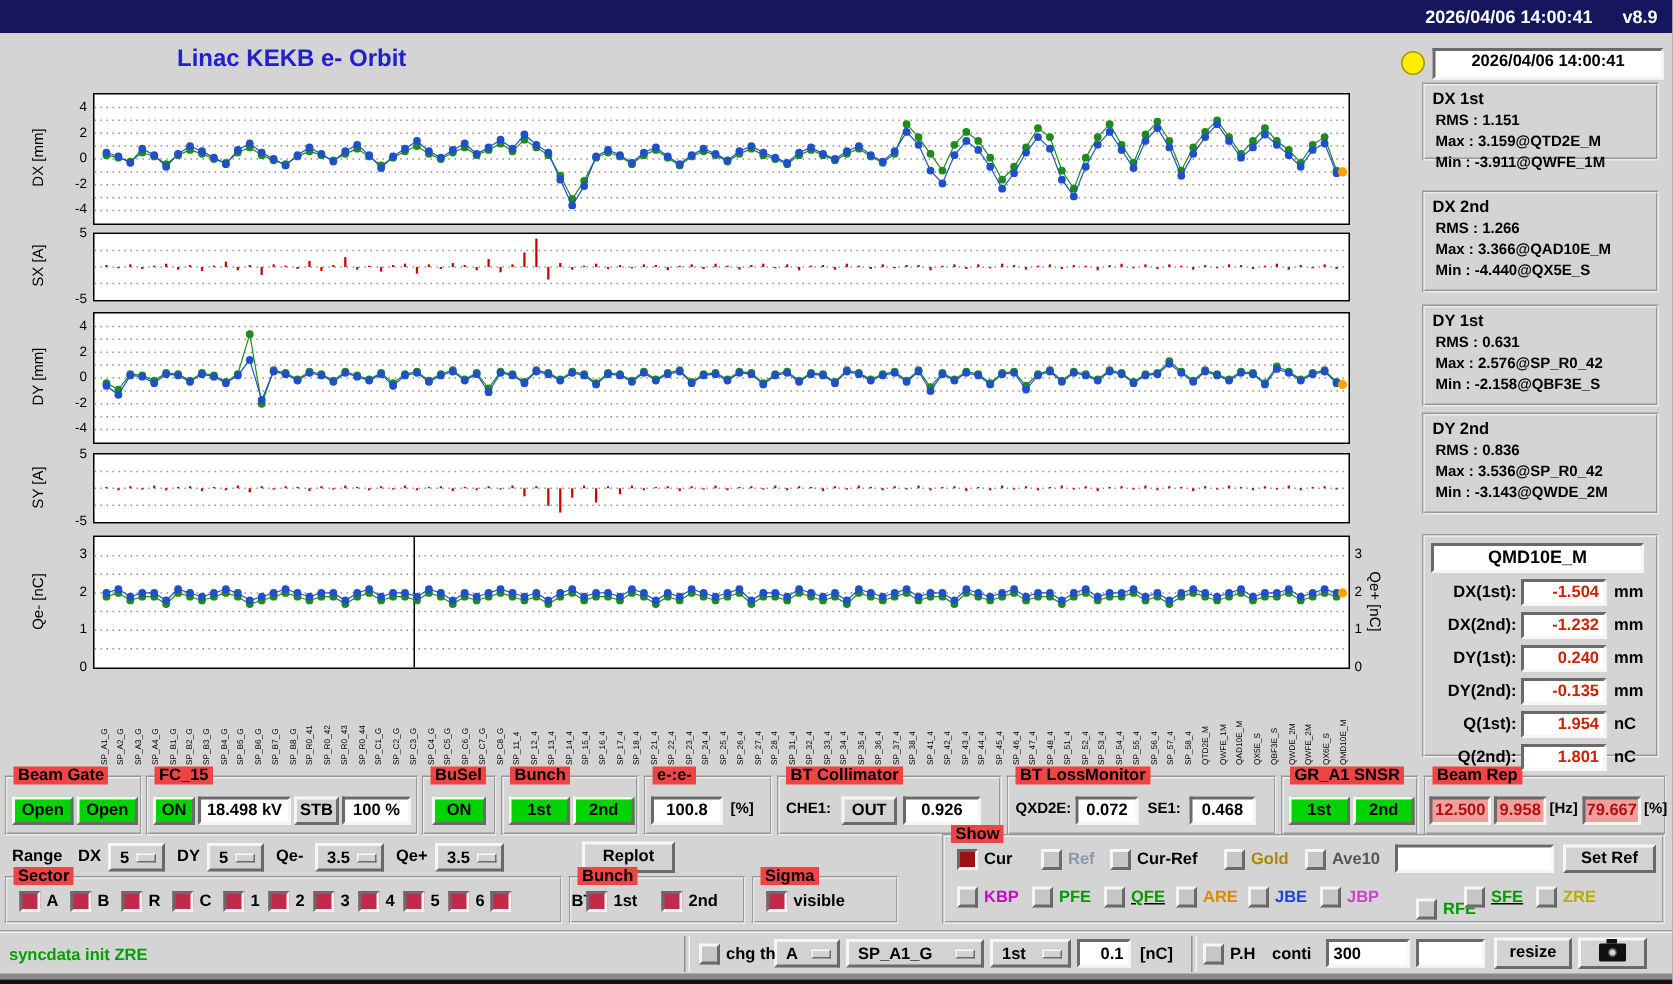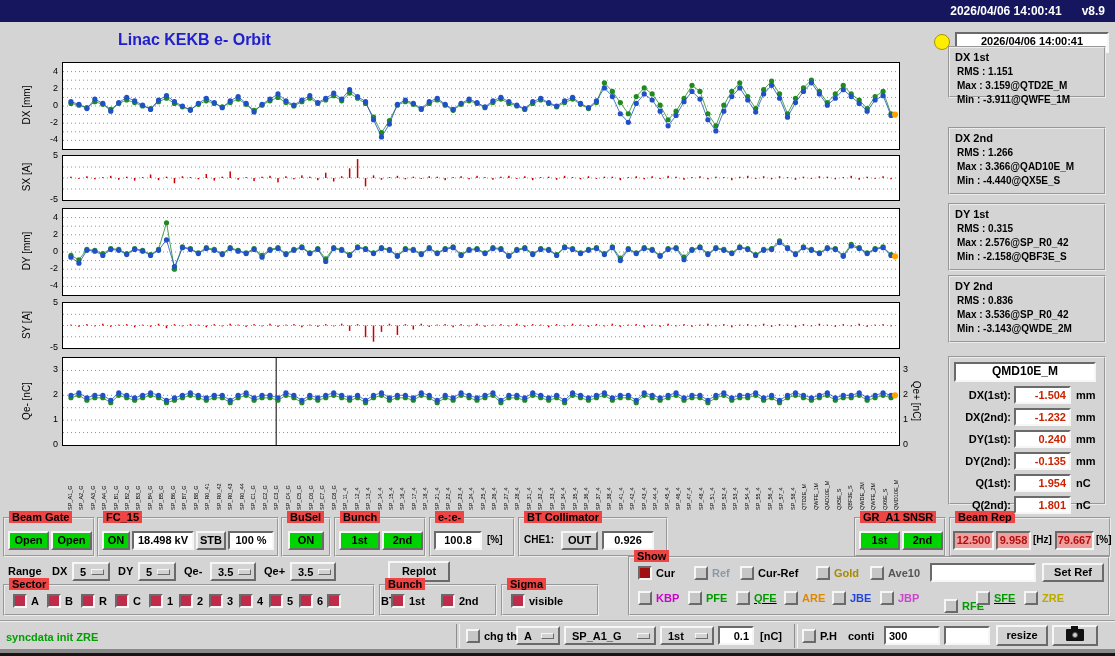--- a/index.html
+++ b/index.html
@@ -112,20 +112,27 @@
     <span class="slbl" style="left:56px;top:15px">[%]</span>
   </div>
 
   <div class="gb" style="left:518px;top:517px;width:150px;height:40px">
     <span class="gbt">BT Collimator</span>
     <span class="slbl" style="left:4px;top:15px">CHE1:</span>
     <span class="btn" style="left:41px;top:12px;width:37px">OUT</span>
     <span class="fld" style="left:82px;top:12px;width:52px">0.926</span>
   </div>
 
+  <div class="gb" style="left:671px;top:517px;width:180px;height:40px">
+    <span class="gbt">BT LossMonitor</span>
+    <span class="slbl" style="left:4px;top:15px">QXD2E:</span>
+    <span class="fld" style="left:44px;top:12px;width:42px">0.072</span>
+    <span class="slbl" style="left:92px;top:15px">SE1:</span>
+    <span class="fld" style="left:120px;top:12px;width:44px">0.468</span>
+  </div>
 
   <div class="gb" style="left:854px;top:517px;width:92px;height:40px">
     <span class="gbt">GR_A1 SNSR</span>
     <span class="btn green" style="left:3px;top:12px;width:41px">1st</span>
     <span class="btn green" style="left:46px;top:12px;width:41px">2nd</span>
   </div>
 
   <div class="gb" style="left:949px;top:517px;width:162px;height:40px">
     <span class="gbt">Beam Rep</span>
     <span class="fld pink" style="left:2px;top:12px;width:41px">12.500</span>
@@ -1291,35 +1298,35 @@
       <span class="bpm" style="left: 739.277px; top: 62px;">QTD2E_M</span>
       <span class="bpm" style="left: 750.756px; top: 62px;">QWFE_1M</span>
       <span class="bpm" style="left: 762.236px; top: 62px;">QAD10E_M</span>
       <span class="bpm" style="left: 773.715px; top: 62px;">QX5E_S</span>
       <span class="bpm" style="left: 785.195px; top: 62px;">QBF3E_S</span>
       <span class="bpm" style="left: 796.674px; top: 62px;">QWDE_2M</span>
       <span class="bpm" style="left: 808.153px; top: 62px;">QWFE_2M</span>
       <span class="bpm" style="left: 819.633px; top: 62px;">QX6E_S</span>
       <span class="bpm" style="left: 831.112px; top: 62px;">QMD10E_M</span>
     </div>
-    <div class="statbox" style="left: 948px; top: 46px; width: 158px; height: 52px;">
+    <div class="statbox" style="left: 948px; top: 55px; width: 158px; height: 52px;">
       <div class="stitle">DX 1st</div>
       <div class="sline">RMS : 1.151</div>
       <div class="sline">Max : 3.159@QTD2E_M</div>
       <div class="sline">Min : -3.911@QWFE_1M</div>
     </div>
     <div class="statbox" style="left: 948px; top: 127px; width: 158px; height: 68px;">
       <div class="stitle">DX 2nd</div>
       <div class="sline">RMS : 1.266</div>
       <div class="sline">Max : 3.366@QAD10E_M</div>
       <div class="sline">Min : -4.440@QX5E_S</div>
     </div>
     <div class="statbox" style="left: 948px; top: 203px; width: 158px; height: 68px;">
       <div class="stitle">DY 1st</div>
-      <div class="sline">RMS : 0.315</div>
+      <div class="sline">RMS : 0.631</div>
       <div class="sline">Max : 2.576@SP_R0_42</div>
       <div class="sline">Min : -2.158@QBF3E_S</div>
     </div>
     <div class="statbox" style="left: 948px; top: 275px; width: 158px; height: 68px;">
       <div class="stitle">DY 2nd</div>
       <div class="sline">RMS : 0.836</div>
       <div class="sline">Max : 3.536@SP_R0_42</div>
       <div class="sline">Min : -3.143@QWDE_2M</div>
     </div>
     <div class="statbox" style="left: 948px; top: 356px; width: 158px; height: 149px; padding: 3px;">

